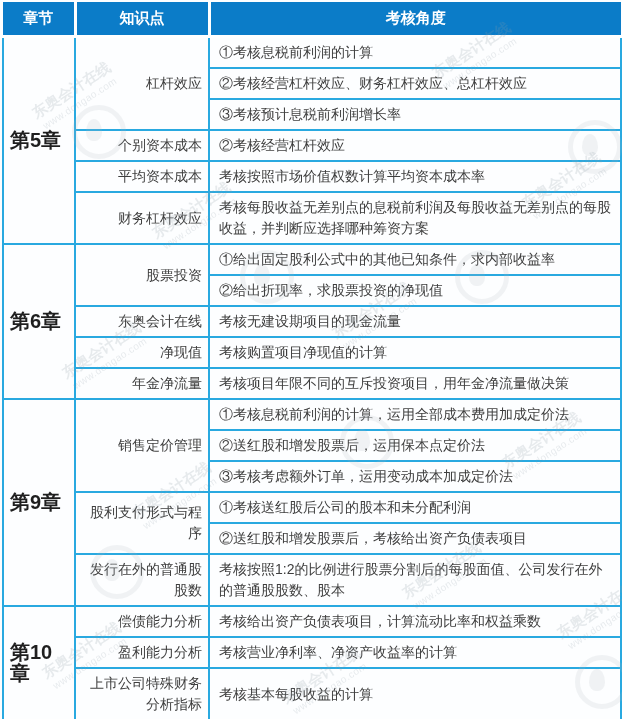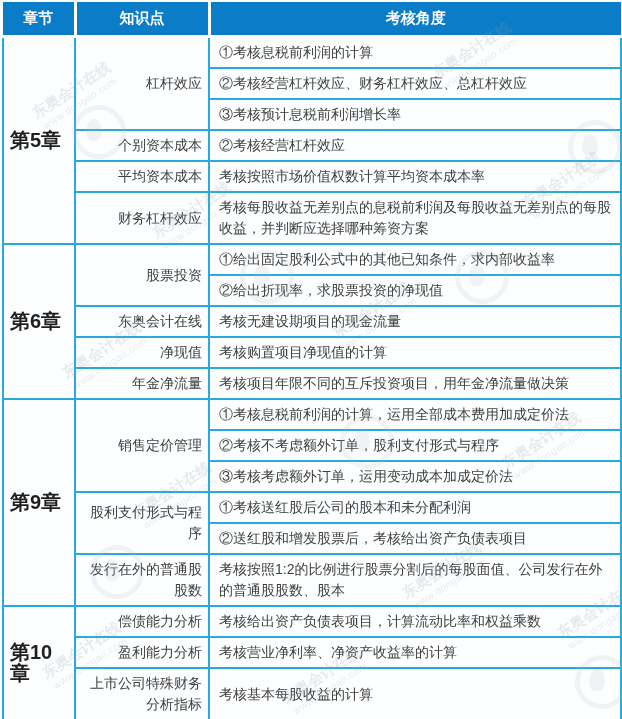--- a/index.html
+++ b/index.html
@@ -153,21 +153,21 @@
         <td class="point">年金净流量</td>
         <td class="angle">考核项目年限不同的互斥投资项目，用年金净流量做决策</td>
       </tr>
 
       <tr class="r">
         <td class="chapter" rowspan="6">第9章</td>
         <td class="point" rowspan="3">销售定价管理</td>
         <td class="angle">①考核息税前利润的计算，运用全部成本费用加成定价法</td>
       </tr>
       <tr class="r">
-        <td class="angle">②考核不考虑额外订单，股利支付形式与程序</td>
+        <td class="angle">②送红股和增发股票后，运用保本点定价法</td>
       </tr>
       <tr class="r">
         <td class="angle">③考核考虑额外订单，运用变动成本加成定价法</td>
       </tr>
       <tr class="r">
         <td class="point" rowspan="2">股利支付形式与程序</td>
         <td class="angle">①考核送红股后公司的股本和未分配利润</td>
       </tr>
       <tr class="r">
         <td class="angle">②送红股和增发股票后，考核给出资产负债表项目</td>

